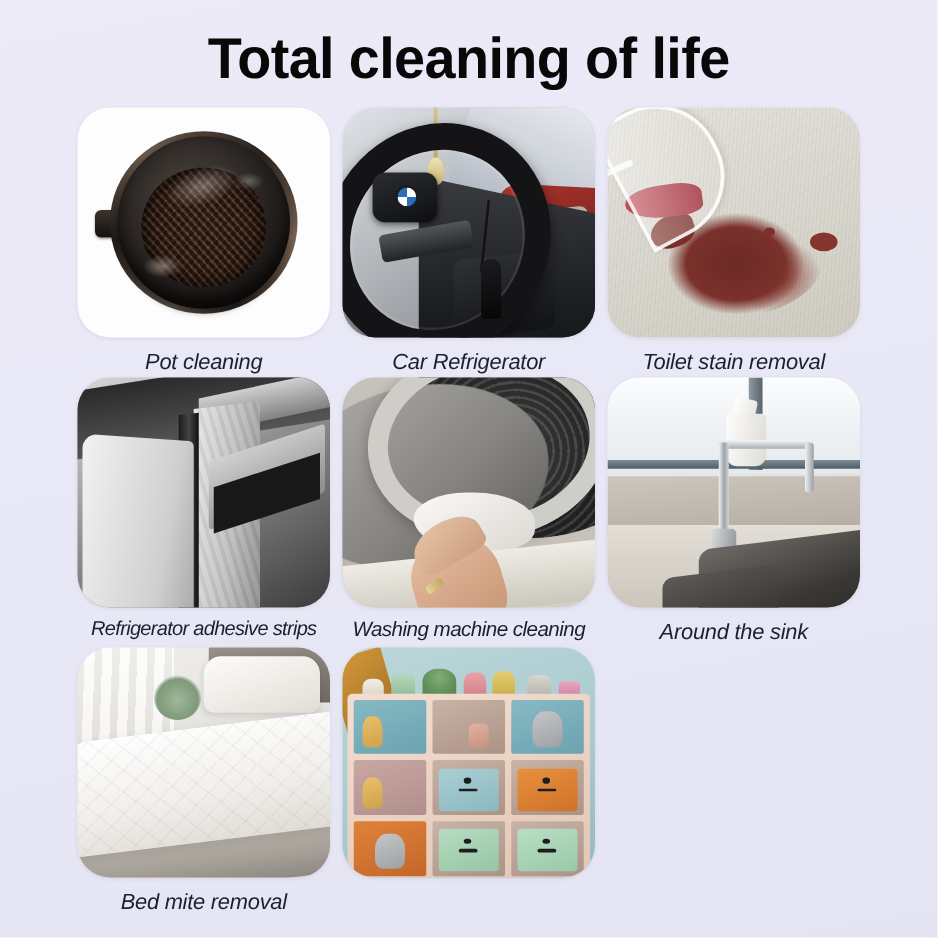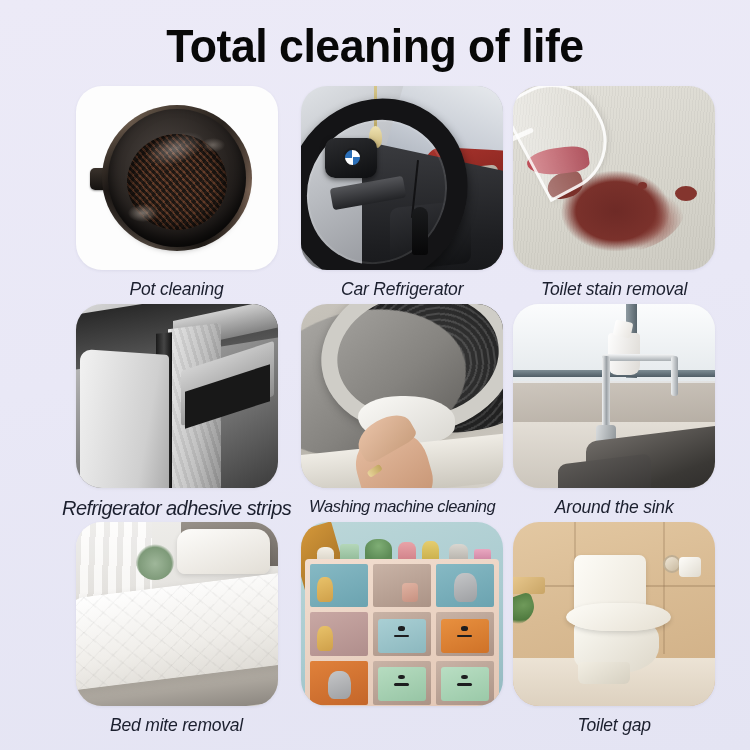--- a/index.html
+++ b/index.html
@@ -50,21 +50,21 @@
   .thumb .scene{position:absolute;inset:0;}
   .caption{
     margin-top:9px;
     font-size:17.5px;
     font-weight:500;
     color:#1b1f2e;
     text-align:center;
     white-space:nowrap;
     letter-spacing:-0.2px;
   }
-  .cap-tight{font-size:20px;letter-spacing:-0.55px;}
+  .cap-tight{font-size:16px;letter-spacing:-0.55px;}
   .cap-mid{font-size:16.5px;letter-spacing:-0.45px;}
 
   
   .pot-bg{background:#fdfdfd;}
   .pot-body{
     position:absolute;left:50%;top:50%;
     width:138px;height:138px;border-radius:50%;
     transform:translate(-50%,-50%);
     background:
       radial-gradient(circle at 42% 36%, #4b4440 0%, #2c2724 45%, #161312 78%, #0b0a09 100%);
@@ -734,36 +734,15 @@
                 <div class="bin bin-mint"></div>
               </div>
             <div class="cubby c-tan">
                 <div class="bin bin-mint2"></div>
               </div>
           </div>
         </div>
       </div>
     </div>
 
-    <div class="cell">
-      <div class="thumb toilet-bg">
-        <div class="scene">
-          <div class="tile-line-h" style="top:34%"></div>
-          <div class="tile-line-v" style="left:30%"></div>
-          <div class="tile-line-v" style="left:74%"></div>
-          <div class="toilet-floor"></div>
-          <div class="toilet-towel"></div>
-          <div class="toilet-leaf"></div>
-          <div class="toilet-paper">
-            <div class="tp-holder"></div>
-            <div class="tp-roll"></div>
-          </div>
-          <div class="toilet-tank"></div>
-          <div class="toilet-bowl"></div>
-          <div class="toilet-seat"></div>
-          <div class="toilet-foot"></div>
-        </div>
-      </div>
-      <div class="caption">Toilet gap</div>
-    </div>
 
   </div>
 </div>
 
 </body></html>

